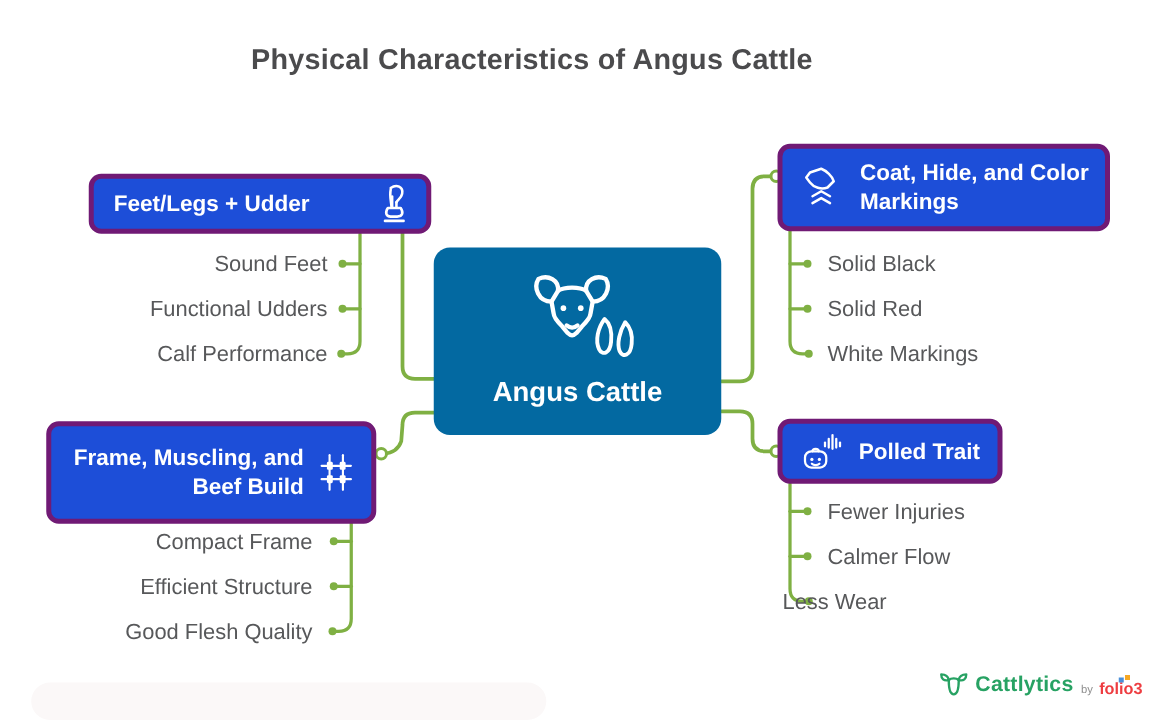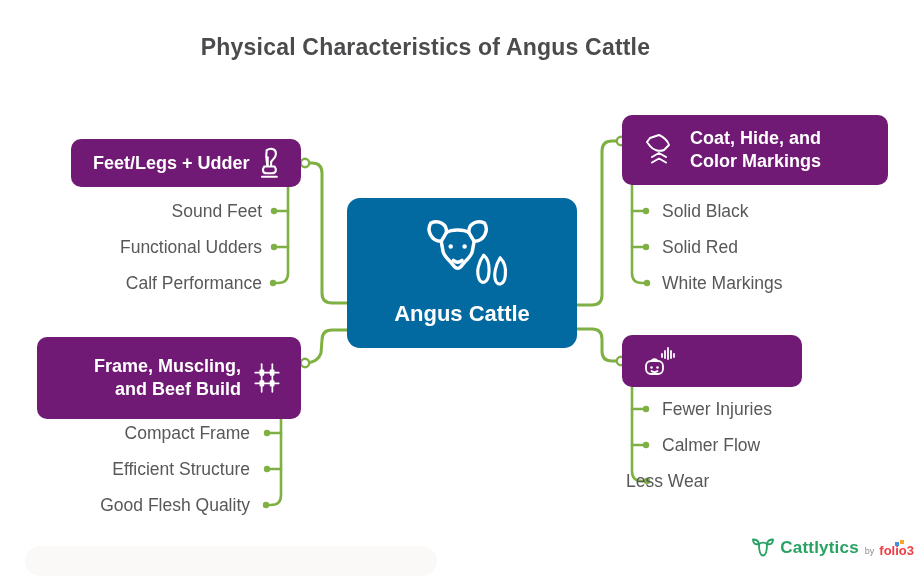--- a/index.html
+++ b/index.html
@@ -15,21 +15,21 @@
     font-size:23px;font-weight:bold;color:#4b4b4d;letter-spacing:.2px;
   }
   
   svg.wires{left:0;top:0;pointer-events:none;}
   .wire{fill:none;stroke:#7fb043;stroke-width:3;stroke-linecap:round;}
   .stub{fill:none;stroke:#7fb043;stroke-width:2.6;stroke-linecap:round;}
   .dot{fill:#7fb043;}
   .port{fill:#ffffff;stroke:#7fb043;stroke-width:2.4;}
   
   .node{
-    background:#701a75;border:6px solid #701a75;border-radius:10px;
+    background:#1d4ed8;border:4px solid #701a75;border-radius:10px;
     color:#ffffff;display:flex;align-items:center;box-sizing:border-box;
   }
   .node .lbl{font-weight:bold;font-size:18px;line-height:23px;}
   .center-node{
     background:#0369a1;border:none;border-radius:13px;
     flex-direction:column;justify-content:flex-start;
   }
   .center-node .lbl{font-size:22px;line-height:24px;}
   .ic{flex:0 0 auto;display:flex;align-items:center;justify-content:center;}
   
@@ -107,21 +107,21 @@
       <circle cx="47" cy="40" r="2.6" fill="#ffffff" stroke="none"></circle>
       <circle cx="63" cy="40" r="2.6" fill="#ffffff" stroke="none"></circle>
       <path d="M50 56 C53 58.5 57 58.5 60 56"></path>
       <path d="M85 50 C79 58 76 70 80 78 C83 84 90 82 91 71 C92 61 90 54 85 50 Z" stroke-width="3.6"></path>
       <path d="M104 53 C99 61 96 73 99 80 C102 86 109 84 110 73 C111 64 109 58 104 53 Z" stroke-width="3.6"></path>
     </svg>
   </span>
   <span class="lbl" style="margin-top:6px;">Angus Cattle</span>
 </div>
 
-<div class="abs node" style="left:71px;top:139px;width:230px;height:48px;padding:0 12px 0 16px;justify-content:space-between;">
+<div class="abs node" style="left:71px;top:139px;width:274px;height:48px;padding:0 12px 0 16px;justify-content:space-between;">
   <span class="lbl">Feet/Legs + Udder</span>
   <span class="ic">
     <svg width="26" height="32" viewBox="0 0 22 28" fill="none" stroke="#ffffff" stroke-width="1.8" stroke-linecap="round" stroke-linejoin="round">
       <path d="M8 3 C12 0 17 2 16 7 C15.5 10 13 11 12 13"></path>
       <path d="M8 4 C7 9 8.5 13 8.5 16"></path>
       <path d="M9 9 L9 16"></path>
       <path d="M12 13 L12 16"></path>
       <path d="M6 17 L15 17 C17 20 16.5 23 12.5 23 L8 23 C4.5 23 4 20 6 17 Z"></path>
       <path d="M4 26 L17 26"></path>
     </svg>
@@ -163,20 +163,21 @@
       <circle cx="15.5" cy="21.5" r="1.3" fill="#ffffff" stroke="none"></circle>
       <path d="M9.5 25 C11 26.4 14 26.4 15.5 25"></path>
       <path d="M10 15 C10 12.4 15 12.4 15 15"></path>
       <path d="M20 11 V8"></path>
         <path d="M23 12 V5"></path>
         <path d="M26 13 V2"></path>
       <path d="M29 12 V5"></path>
         <path d="M32 11 V8"></path>
     </svg>
   </span>
+  <span class="lbl">Polled Trait</span>
 </div>
 
 <div class="abs item ritem" style="right:662px;top:199px;">Sound Feet</div>
 <div class="abs item ritem" style="right:662px;top:235px;">Functional Udders</div>
 <div class="abs item ritem" style="right:662px;top:271px;">Calf Performance</div>
 
 <div class="abs item ritem" style="right:674px;top:421px;margin-left:24px;">Compact Frame</div>
 <div class="abs item ritem" style="right:674px;top:457px;">Efficient Structure</div>
 <div class="abs item ritem" style="right:674px;top:493px;">Good Flesh Quality</div>
 

